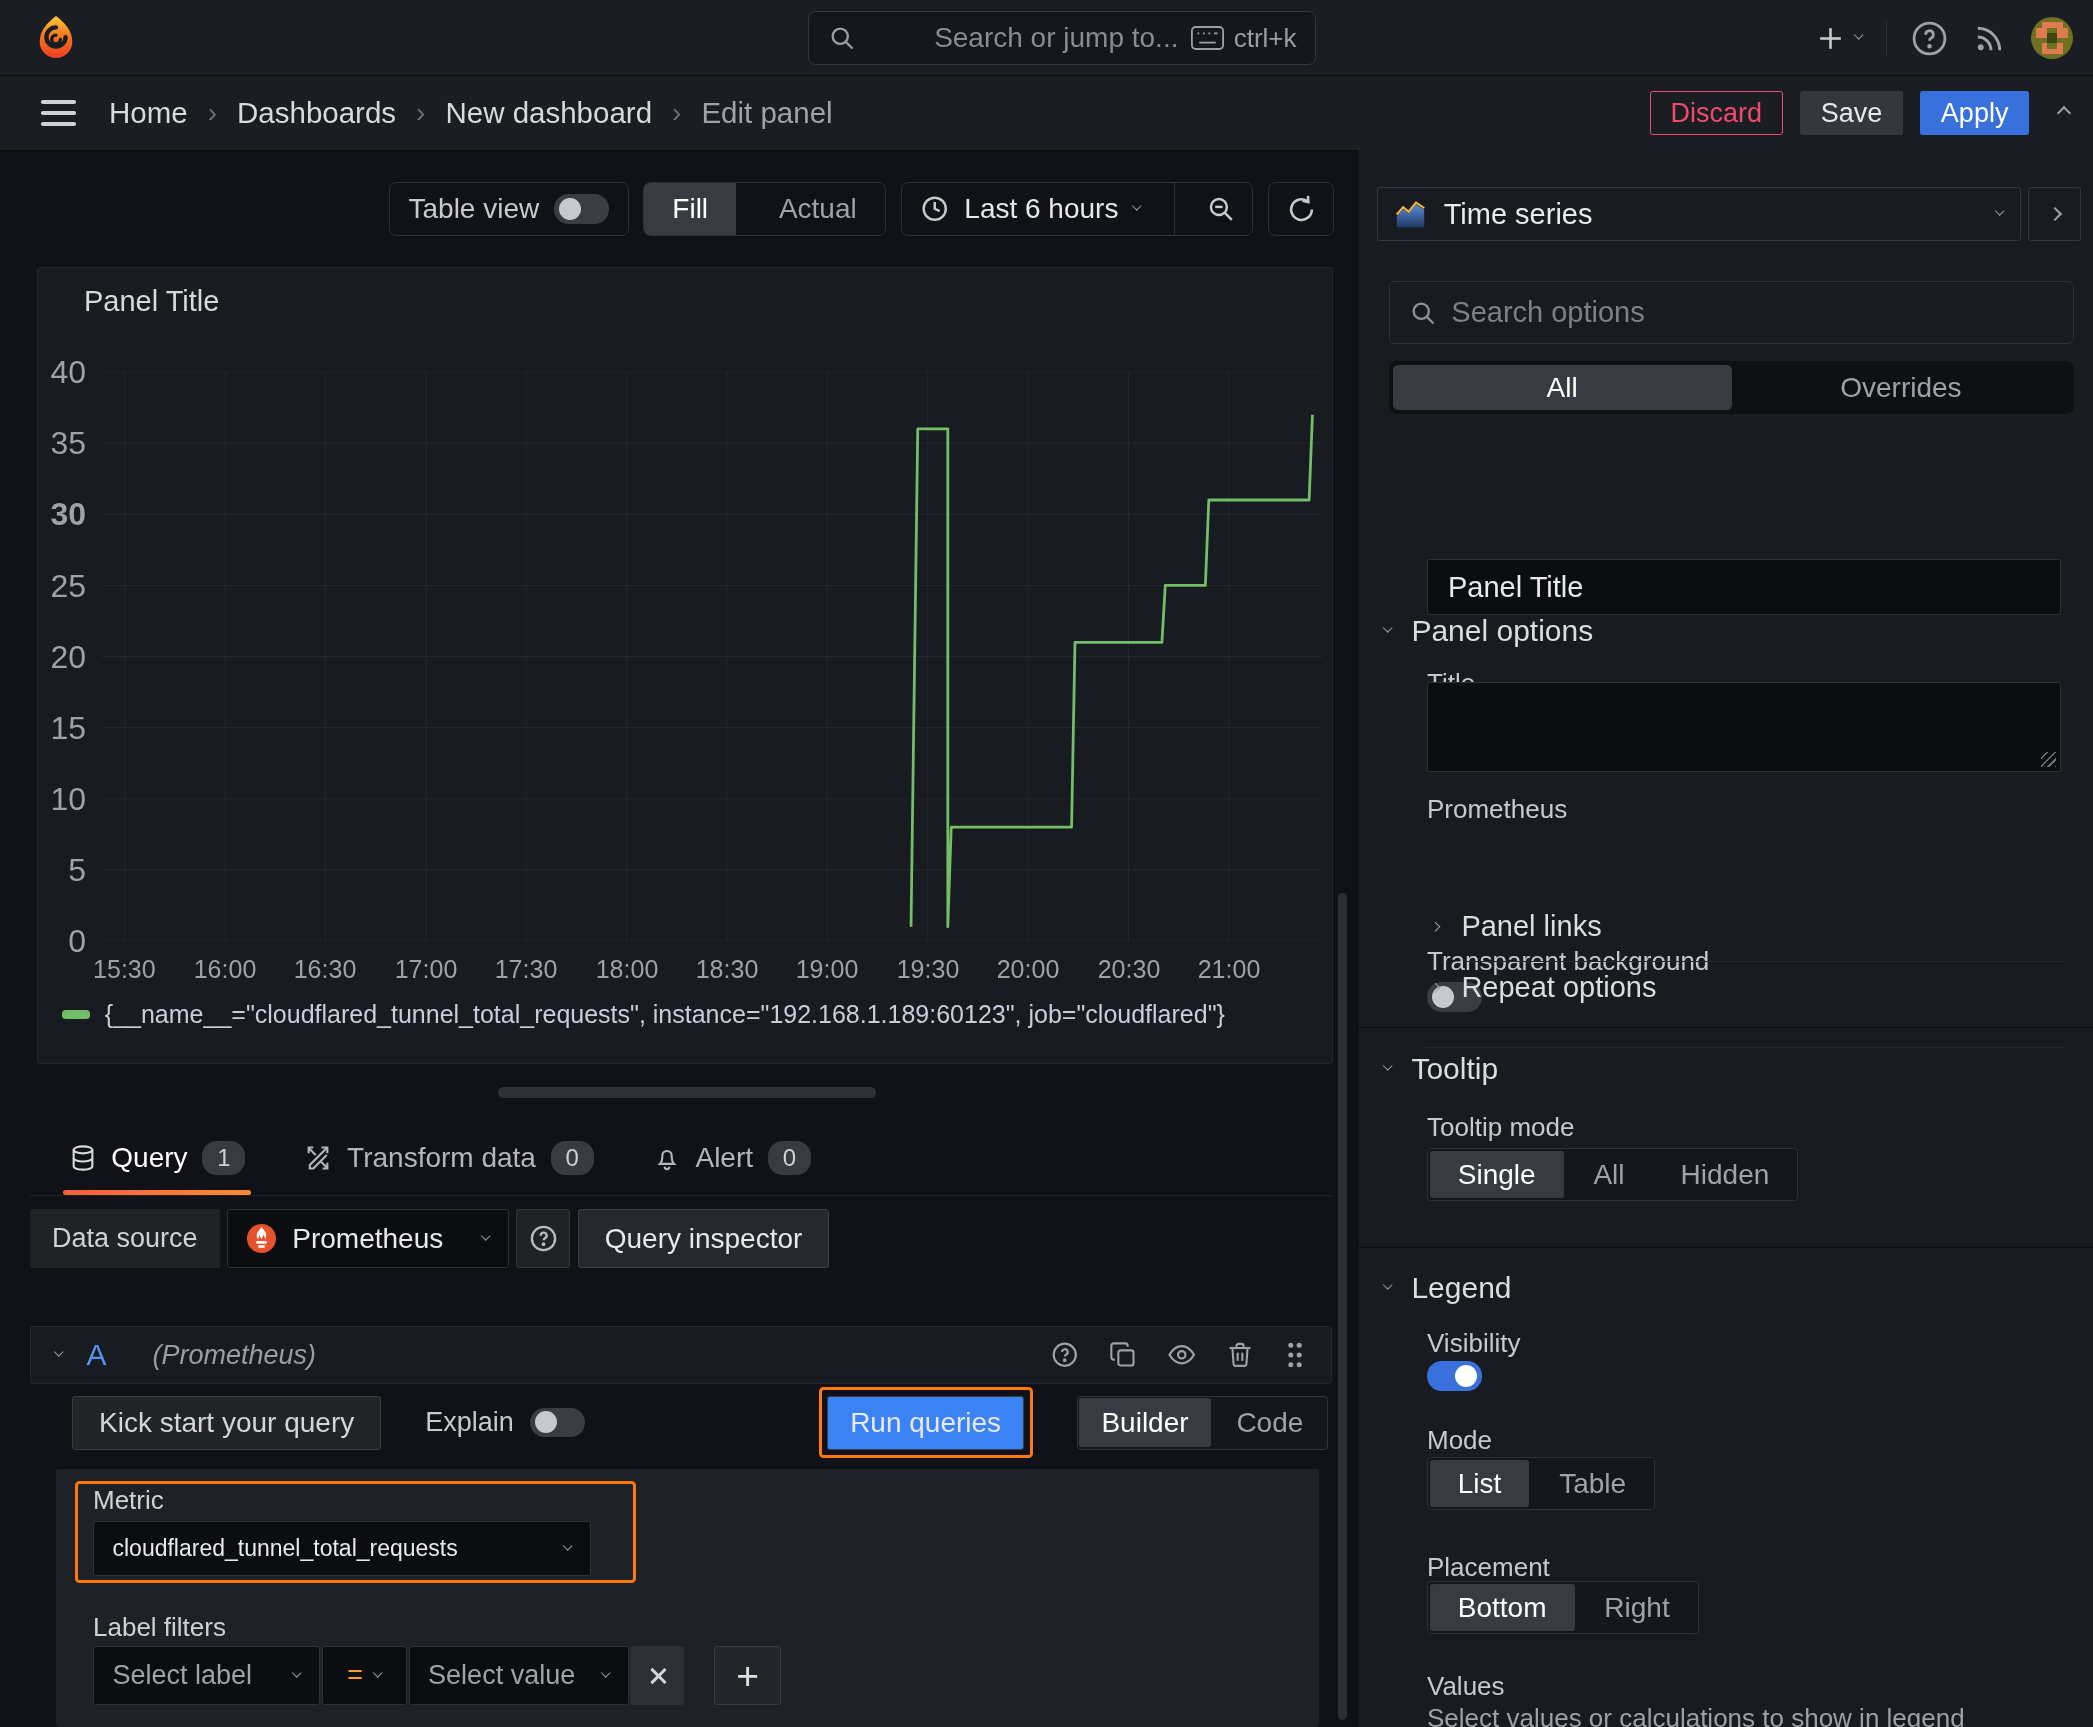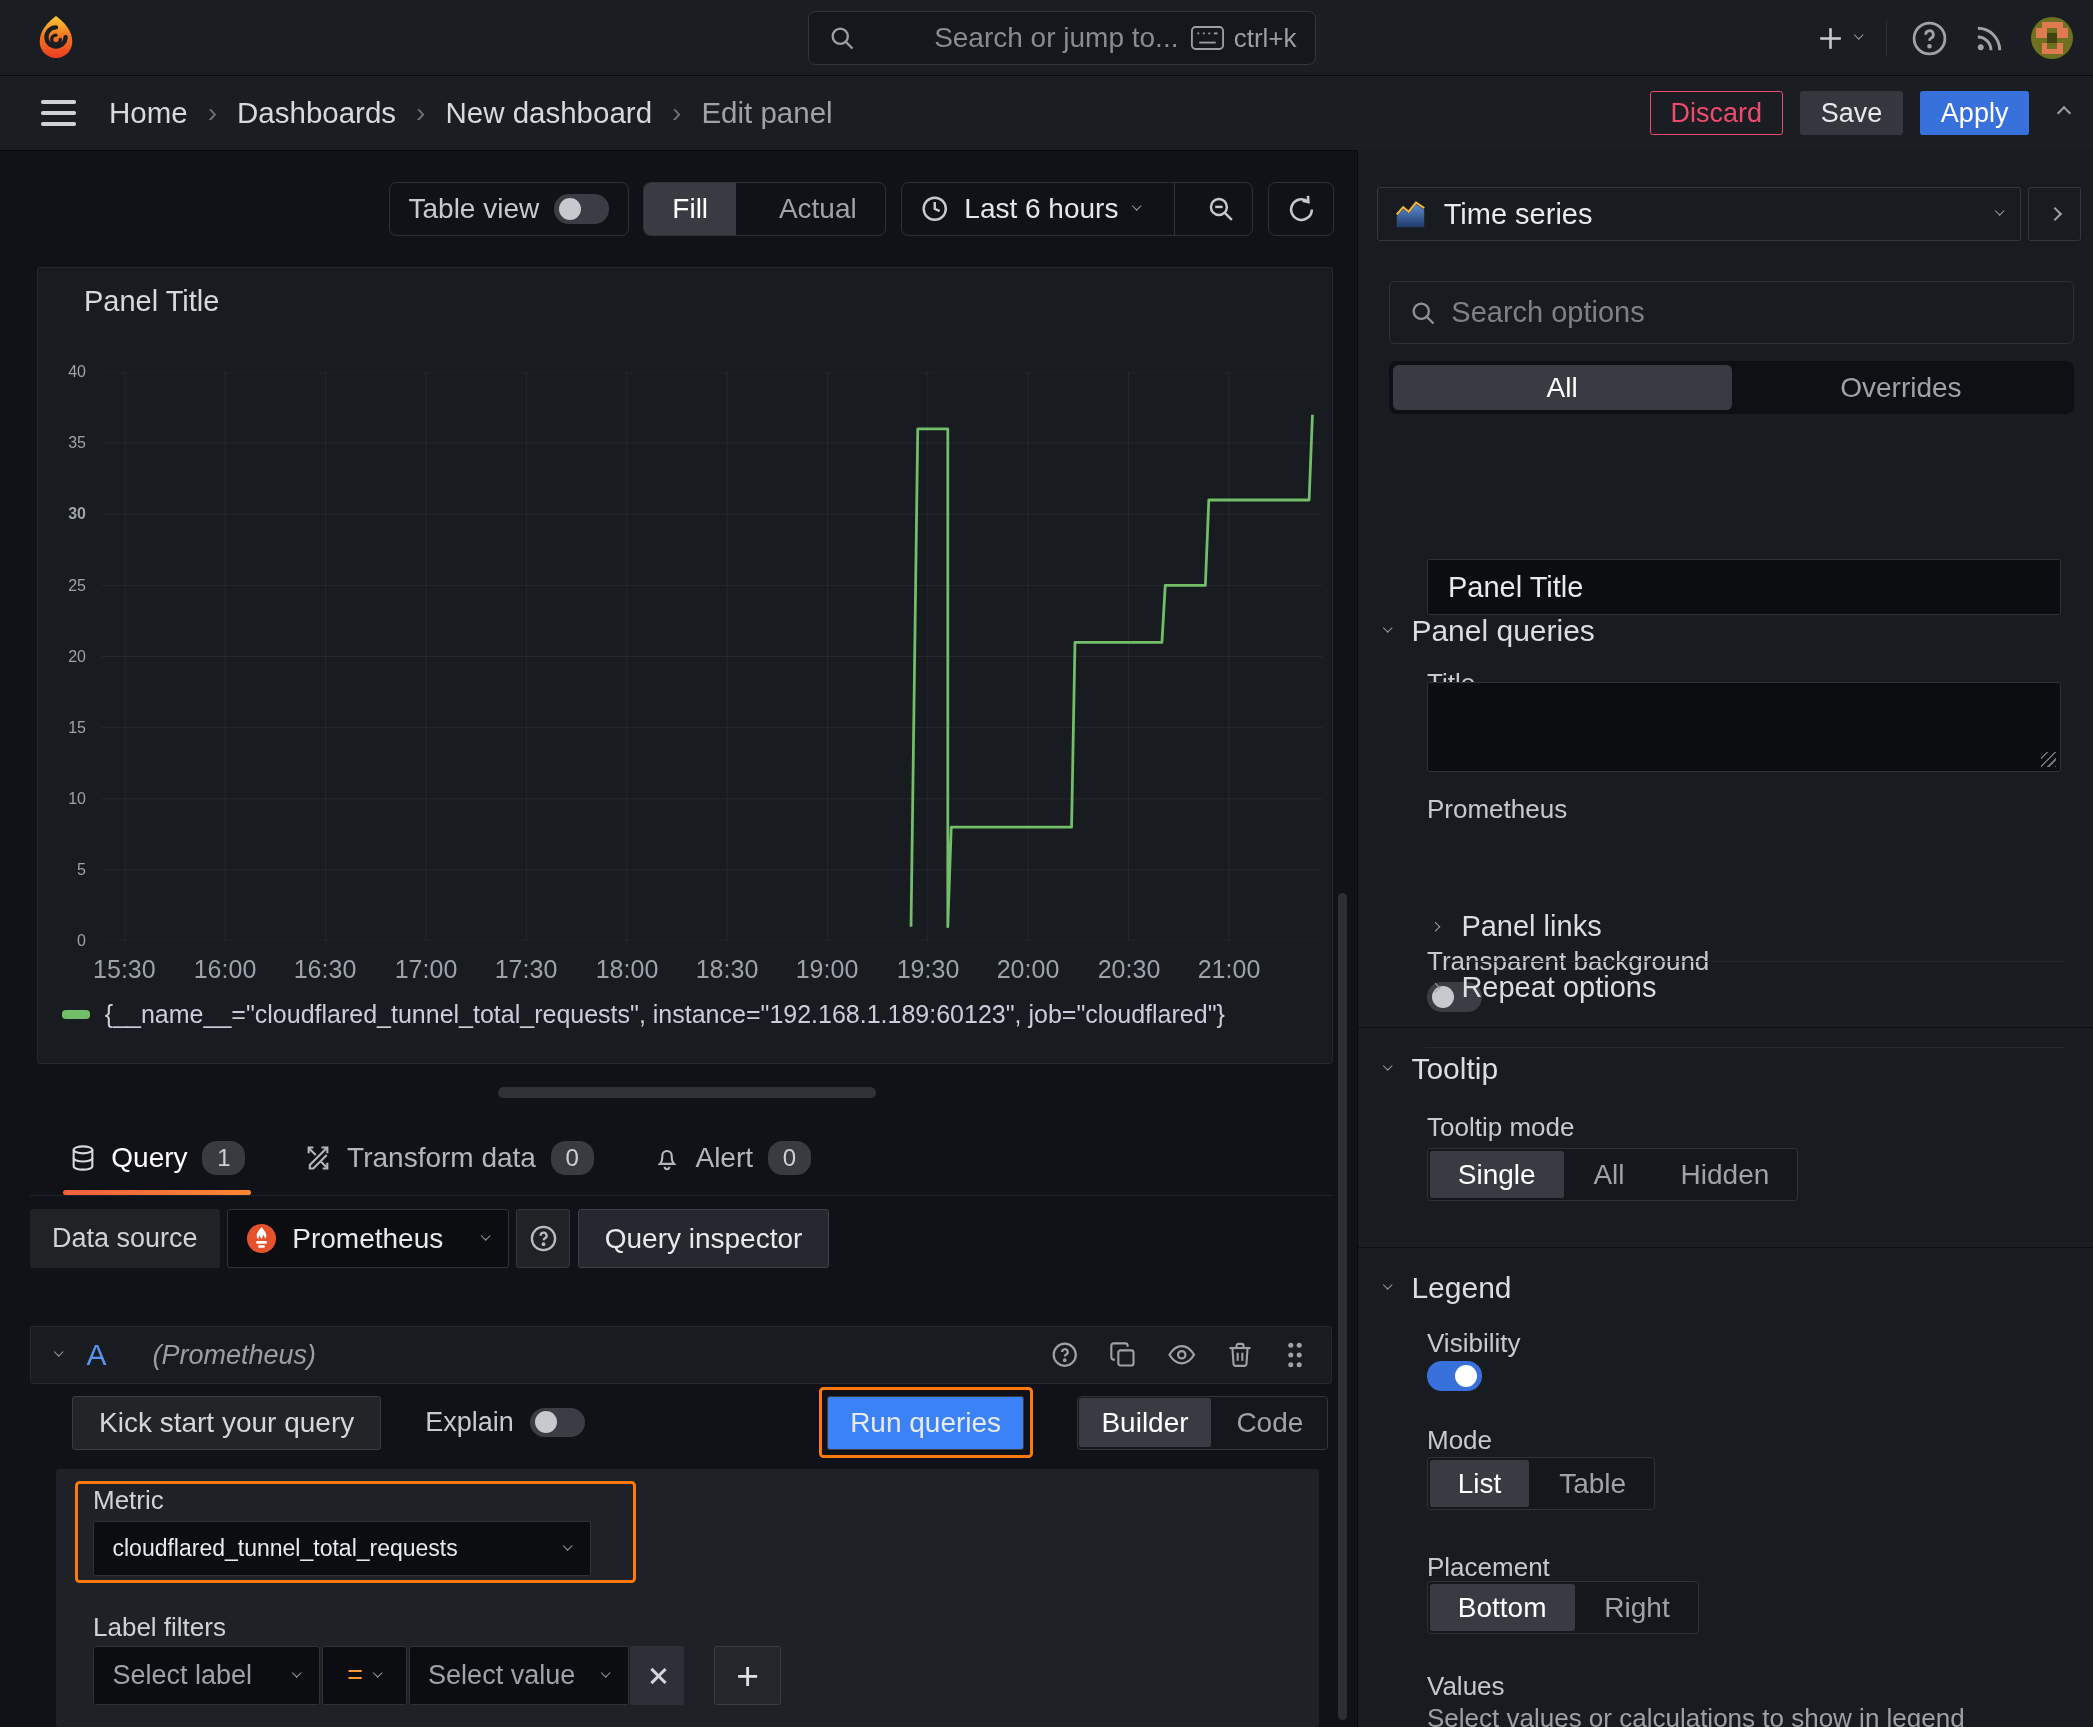--- a/index.html
+++ b/index.html
@@ -60,21 +60,21 @@
   .toggle .knob { position:absolute; top:3.7px; left:4.6px; width:22px; height:22px; border-radius:50%; background:#c7c9ce; }
   .toggle.on { background:#3871dc; }
   .toggle.on .knob { left:auto; right:4.6px; background:#ffffff; }
 
   
   .panel { position:absolute; left:37px; top:267px; width:1296px; height:797px;
     background:#181b1f; border:0.9px solid #25282e; border-radius:2.8px; }
   .panel-title { position:absolute; left:46px; top:16.6px; font-size:29px; color:#d8d9da; }
   .chart { position:absolute; left:63px; top:104px; width:1222px; height:569px; }
   .ylabels div { position:absolute; left:0; width:48px; text-align:right; transform:translateY(-50%);
-    font-size:16px; color:#9da2ab; }
+    font-size:32px; color:#9da2ab; }
   .xlabels div { position:absolute; top:0; transform:translateX(-50%); font-size:25px; color:#9da2ab; }
   .chart-legend { position:absolute; left:24px; top:732px; display:flex; align-items:center; gap:14.8px; }
   .swatch { width:28px; height:8.3px; border-radius:3.7px; }
   .legend-text { font-size:25px; color:#ccccdc; }
   .grid { stroke:rgba(204,204,220,0.08); stroke-width:1; }
   .serie { fill:none; stroke-width:3; stroke-linejoin:round; }
 
   .hscroll { position:absolute; left:498px; top:1087px; width:378px; height:11px; border-radius:5.5px; background:#2e3136; }
   .vscroll { position:absolute; left:1338px; top:893px; width:9.2px; height:827px; border-radius:4.6px; background:#2c2f34; }
 
@@ -565,21 +565,21 @@
     <span>Search options</span>
   </div>
 
   <div class="ov-tabs">
     <span class="ov-tab active">All</span>
     <span class="ov-tab">Overrides</span>
   </div>
 
   <div class="sect-head" style="left:26px; top:464px;">
     <span class="chev down sm"></span>
-    <span>Panel queries</span>
+    <span>Panel options</span>
   </div>
 
   <span class="opt-label" style="left:69px; top:518px;">Title</span>
   <input class="opt-input" style="top: 409px;" value="Panel Title">
 
   <span class="opt-label" style="left:69px; top:644px;">Prometheus</span>
   <textarea class="opt-textarea" style=""></textarea>
   <span class="resize-grip"></span>
 
   <span class="opt-label" style="left:69px; top:796px;">Transparent background</span>

